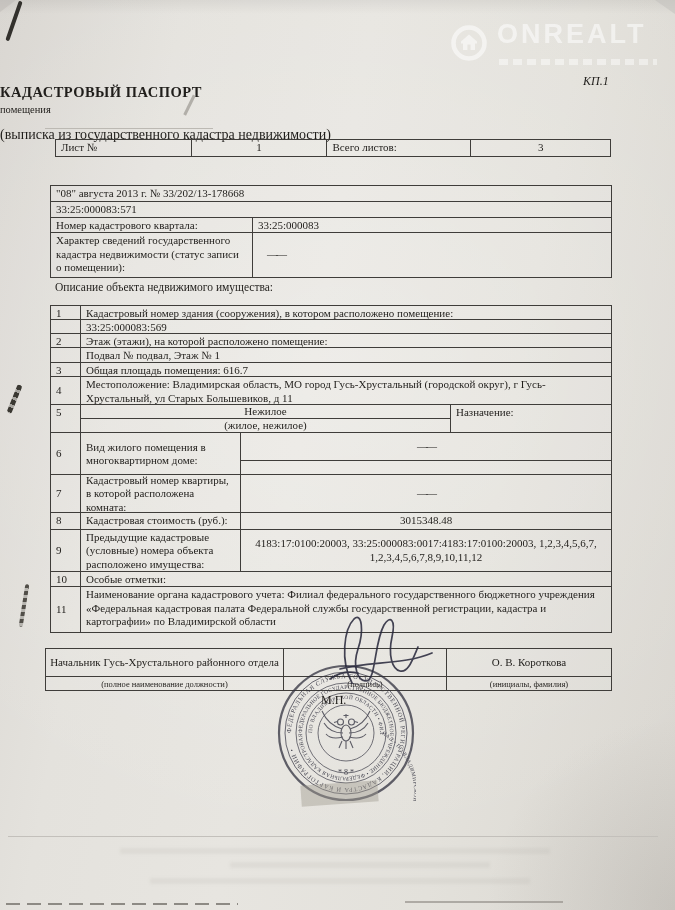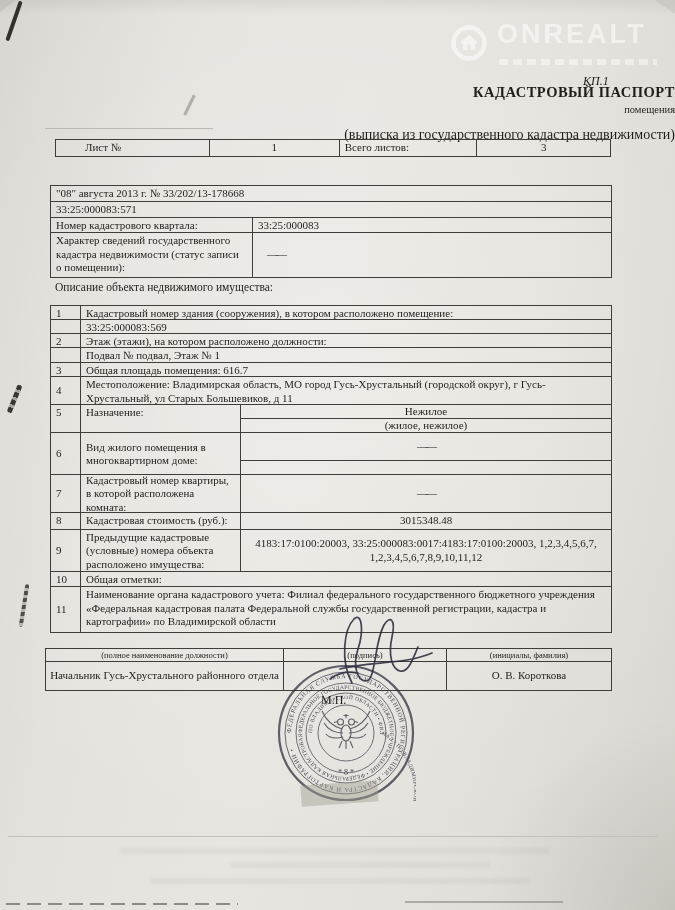--- a/index.html
+++ b/index.html
@@ -20,38 +20,38 @@
 
   
   .wm{position:absolute;top:21px;right:8px;width:218px;opacity:.55;color:#fff;display:flex;align-items:center;gap:8px;pointer-events:none;}
   .wm-text{font-family:"Liberation Sans","DejaVu Sans",sans-serif;font-weight:bold;font-size:27px;letter-spacing:3px;line-height:1;}
   .wm-col{display:flex;flex-direction:column;gap:11px;}
   .wm-tagline{height:6px;width:158px;margin-left:2px;opacity:.8;
     background:repeating-linear-gradient(90deg,#fff 0 9px,transparent 9px 14px);}
 
   .form-code{position:absolute;left:583px;top:74px;font-size:12px;font-style:italic;}
 
-  .title-block{position:absolute;left:0;top:84px;width:675px;text-align:right;}
+  .title-block{position:absolute;left:0;top:84px;width:675px;text-align:left;}
   .doc-title{font-size:14.5px;font-weight:bold;letter-spacing:.5px;}
   .doc-subtitle{font-size:10.5px;margin-top:3px;}
   .doc-note{font-size:14px;margin-top:12px;}
 
   
   .tbl{position:absolute;border:1px solid #3f3d3a;background:rgba(255,255,255,.06);box-sizing:border-box;}
   .trow{display:flex;box-sizing:border-box;border-bottom:1px solid #3f3d3a;}
   .trow:last-child{border-bottom:none;}
   .tc{box-sizing:border-box;border-right:1px solid #3f3d3a;overflow:hidden;}
   .tc:last-child{border-right:none;}
   .fs11{font-size:11px;line-height:13.5px;}
   .pad{padding:1px 5px 0 5px;}
   .ctr{text-align:center;}
 
   
   .sheet{left:55px;top:139px;width:556px;height:18px;}
-  .sheet .trow{height:100%;margin-left:24px;}
+  .sheet .trow{height:100%;}
   .sheet .tc{display:flex;align-items:center;padding:0 5px;}
 
   
   .htable{left:50px;top:185px;width:562px;}
   .hlabel{width:202px;flex:none;}
   .hvalue{flex:1;}
 
   .section-heading{position:absolute;left:55px;top:281px;font-size:11.5px;}
 
   
@@ -159,41 +159,41 @@
     <div class="trow" style="height:14px">
       <div class="ncell">1</div>
       <div class="tc fcell pad">Кадастровый номер здания (сооружения), в котором расположено помещение:</div>
     </div>
     <div class="trow" style="height:14px">
       <div class="ncell"></div>
       <div class="tc fcell pad">33:25:000083:569</div>
     </div>
     <div class="trow" style="height:14px">
       <div class="ncell">2</div>
-      <div class="tc fcell pad">Этаж (этажи), на котором расположено должности:</div>
+      <div class="tc fcell pad">Этаж (этажи), на которой расположено помещение:</div>
     </div>
     <div class="trow" style="height:15px">
       <div class="ncell"></div>
       <div class="tc fcell pad">Подвал № подвал, Этаж № 1</div>
     </div>
     <div class="trow" style="height:14px">
       <div class="ncell">3</div>
       <div class="tc fcell pad">Общая площадь помещения: 616.7</div>
     </div>
     <div class="trow" style="height:28px">
       <div class="ncell" style="display:flex;align-items:center">4</div>
       <div class="tc fcell pad">Местоположение: Владимирская область, МО город Гусь-Хрустальный (городской округ), г Гусь-Хрустальный, ул Старых Большевиков, д 11</div>
     </div>
     <div class="trow" style="height:28px">
       <div class="ncell">5</div>
-      <div class="tc lcell pad">Назначение:</div>
       <div class="tc vcell">
         <div class="vtop" style="height:13px">Нежилое</div>
         <div class="vhint">(жилое, нежилое)</div>
       </div>
+      <div class="tc lcell pad">Назначение:</div>
     </div>
     <div class="trow" style="height:42px">
       <div class="ncell" style="display:flex;align-items:center">6</div>
       <div class="tc lcell pad" style="display:flex;align-items:center">
           <span>Вид жилого помещения в многоквартирном доме:</span>
         </div>
       <div class="tc vcell">
         <div class="vtop" style="height:27px">
             <span class="dash">——</span>
           </div>
@@ -221,38 +221,38 @@
       <div class="ncell" style="display:flex;align-items:center">9</div>
       <div class="tc lcell pad" style="display:flex;align-items:center">
           <span>Предыдущие кадастровые (условные) номера объекта расположено имущества:</span>
         </div>
       <div class="tc vcell">
         <div class="vmid ctr" style="padding:0 8px">4183:17:0100:20003, 33:25:000083:0017:4183:17:0100:20003, 1,2,3,4,5,6,7, 1,2,3,4,5,6,7,8,9,10,11,12</div>
       </div>
     </div>
     <div class="trow" style="height:15px">
       <div class="ncell">10</div>
-      <div class="tc fcell pad">Общая отметки:</div>
+      <div class="tc fcell pad">Особые отметки:</div>
     </div>
     <div class="trow" style="height:45px">
       <div class="ncell" style="display:flex;align-items:center">11</div>
       <div class="tc fcell pad">Наименование органа кадастрового учета: Филиал федерального государственного бюджетного учреждения «Федеральная кадастровая палата Федеральной службы государственной регистрации, кадастра и картографии» по Владимирской области</div>
     </div>
   </div>
 
   <div class="tbl sig fs11">
+    <div class="trow" style="height:28px">
+      <div class="tc sig-c1">Начальник Гусь-Хрустального районного отдела</div>
+      <div class="tc sig-c2"></div>
+      <div class="tc sig-c3">О. В. Короткова</div>
+    </div>
     <div class="trow" style="height:13px">
       <div class="tc sig-c1 cap">(полное наименование должности)</div>
       <div class="tc sig-c2 cap ctr" style="display:flex;align-items:center;justify-content:center">(подпись)</div>
       <div class="tc sig-c3 cap">(инициалы, фамилия)</div>
-    </div>
-    <div class="trow" style="height:28px">
-      <div class="tc sig-c1">Начальник Гусь-Хрустального районного отдела</div>
-      <div class="tc sig-c2"></div>
-      <div class="tc sig-c3">О. В. Короткова</div>
     </div>
   </div>
 
   <div class="mp">М.П.</div>
 
   <svg class="stamp" viewBox="0 0 140 140">
     <defs>
       <path id="ringO" d="M70,70 m-55,0 a55,55 0 1,1 110,0 a55,55 0 1,1 -110,0"></path>
       <path id="ringM" d="M70,70 m-44,0 a44,44 0 1,1 88,0 a44,44 0 1,1 -88,0"></path>
       <path id="ringI" d="M70,70 m-34,0 a34,34 0 1,1 68,0 a68,68 0 1,1 -68,0"></path>

